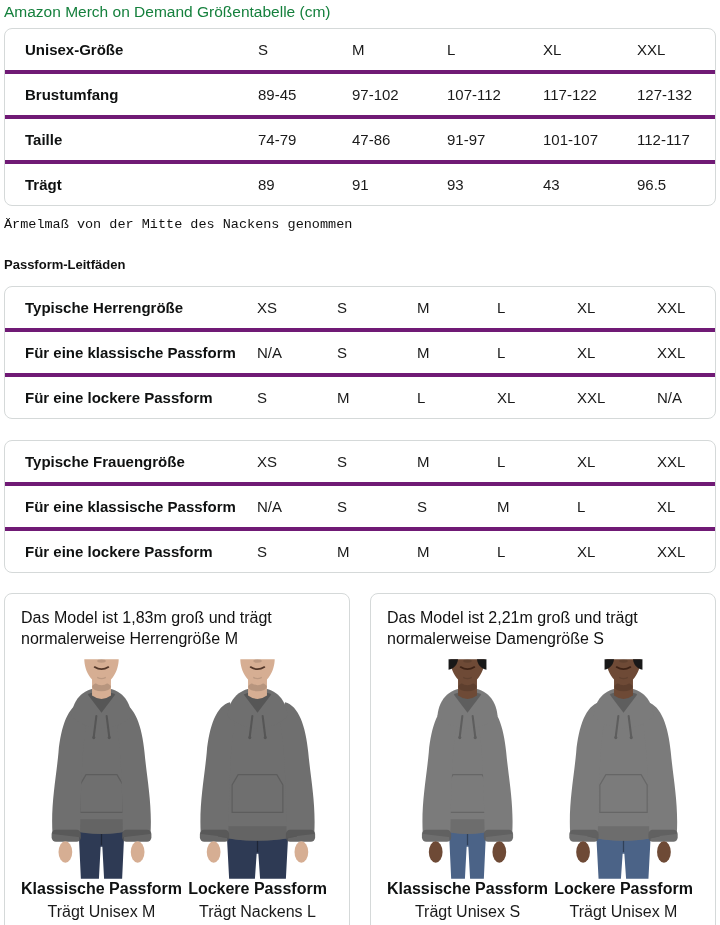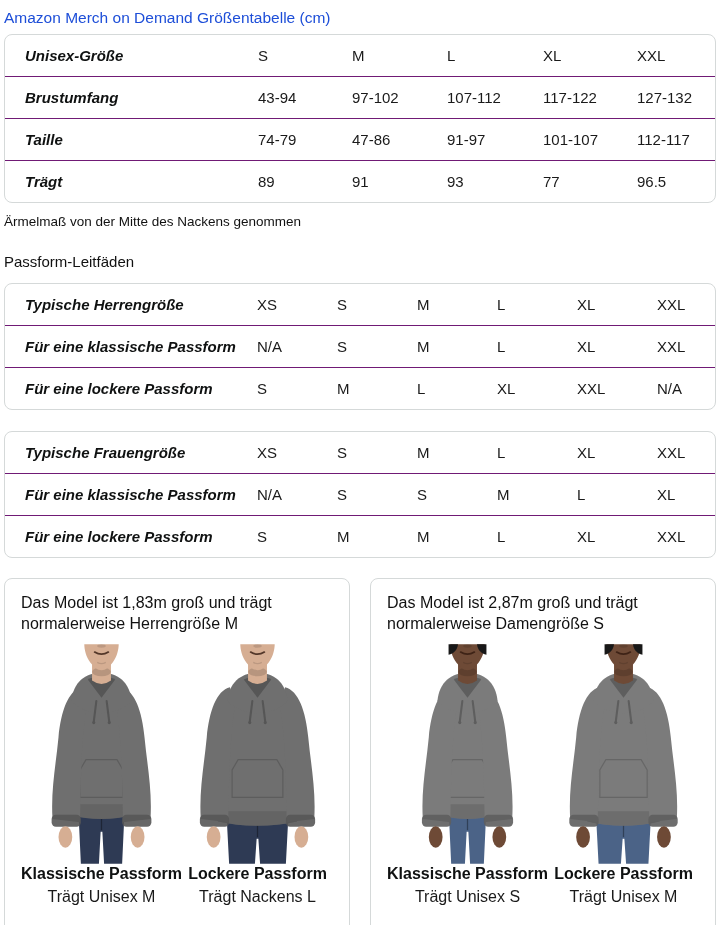--- a/index.html
+++ b/index.html
@@ -3,35 +3,35 @@
 <meta charset="utf-8">
 <style>
   html,body{margin:0;padding:0;}
   body{
     width:720px;height:925px;background:#ffffff;color:#0f1111;
     font-family:"Liberation Sans","DejaVu Sans",sans-serif;
     -webkit-font-smoothing:antialiased;overflow:hidden;
   }
   .page{box-sizing:border-box;width:720px;padding:0 4px;}
 
-  .page-title{font-size:15.5px;line-height:19px;font-weight:400;padding-top:8px;color:#1d4ed8;}
+  .page-title{font-size:15.5px;line-height:19px;font-weight:400;padding-top:2px;color:#15803d;}
 
   .tbl{
     margin-top:7px;border:1px solid #d5d9d9;border-radius:8px;
     background:#fff;overflow:hidden;
   }
   .trow{display:grid;align-items:center;height:41px;padding-left:20px;}
-  .trow + .trow{border-top:1px solid #701a75;}
+  .trow + .trow{border-top:4px solid #701a75;}
   .size-tbl .trow{grid-template-columns:233px 94px 95px 96px 94px auto;}
   .fit-tbl .trow{grid-template-columns:232px 80px 80px 80px 80px 80px auto;}
-  .tlabel{font-weight:700;font-size:15px;color:#0f1111;white-space:nowrap;font-style:italic;}
+  .tlabel{font-weight:700;font-size:15px;color:#0f1111;white-space:nowrap;}
   .tval{font-size:15px;color:#1a1a1a;white-space:nowrap;}
 
-  .note{margin-top:10px;font-size:13.5px;line-height:17px;color:#111;}
-  .section-title{margin-top:22px;font-size:15px;line-height:20px;font-weight:400;color:#111;}
+  .note{margin-top:10px;font-size:13.5px;line-height:17px;color:#111;font-family:Liberation Mono, monospace;}
+  .section-title{margin-top:22px;font-size:13px;line-height:20px;font-weight:700;color:#111;}
   .fit-tbl.first{margin-top:11px;}
   .fit-tbl.second{margin-top:21px;}
 
   .cards{display:flex;gap:20px;margin-top:20px;}
   .model-card{
     flex:1;box-sizing:border-box;height:386px;border:1px solid #d5d9d9;border-radius:8px;
     padding:13px 16px 9px 16px;background:#fff;
   }
   .card-title{font-size:16px;line-height:21px;color:#111;}
   .fit-row{display:flex;margin-top:10px;}
@@ -52,40 +52,40 @@
     <div class="trow">
       <div class="tlabel">Unisex-Größe</div>
       <div class="tval">S</div>
       <div class="tval">M</div>
       <div class="tval">L</div>
       <div class="tval">XL</div>
       <div class="tval">XXL</div>
     </div>
     <div class="trow">
       <div class="tlabel">Brustumfang</div>
-      <div class="tval">43-94</div>
+      <div class="tval">89-45</div>
       <div class="tval">97-102</div>
       <div class="tval">107-112</div>
       <div class="tval">117-122</div>
       <div class="tval">127-132</div>
     </div>
     <div class="trow">
       <div class="tlabel">Taille</div>
       <div class="tval">74-79</div>
       <div class="tval">47-86</div>
       <div class="tval">91-97</div>
       <div class="tval">101-107</div>
       <div class="tval">112-117</div>
     </div>
     <div class="trow">
       <div class="tlabel">Trägt</div>
       <div class="tval">89</div>
       <div class="tval">91</div>
       <div class="tval">93</div>
-      <div class="tval">77</div>
+      <div class="tval">43</div>
       <div class="tval">96.5</div>
     </div>
   </div>
 
   <div class="note">Ärmelmaß von der Mitte des Nackens genommen</div>
 
   <div class="section-title">Passform-Leitfäden</div>
 
   <div class="tbl fit-tbl first">
     <div class="trow">
@@ -219,21 +219,21 @@
     <circle cx="84" cy="91" r="1.8" fill="#565656"></circle>
   </svg>
             </div>
           <div class="cap-bold">Lockere Passform</div>
           <div class="cap">Trägt Nackens L</div>
         </div>
       </div>
     </div>
 
     <div class="model-card">
-      <div class="card-title">Das Model ist 2,87m groß und trägt normalerweise Damengröße S</div>
+      <div class="card-title">Das Model ist 2,21m groß und trägt normalerweise Damengröße S</div>
       <div class="fit-row">
         <div class="fit-col">
           <div class="figure">
   <svg width="129" height="220" viewBox="0 0 150 255" xmlns="http://www.w3.org/2000/svg">
     <rect x="0" y="0" width="150" height="255" fill="#ffffff"></rect>
     <path d="M 53,190 L 97,190 L 94,255 L 78,255 L 76,218 L 74,218 L 72,255 L 56,255 Z" fill="#4B6387"></path>
     <path d="M 75,198 L 75,216" stroke="rgba(0,0,0,0.35)" stroke-width="1.5"></path>
     <path d="M 47,60 C 59,46 91,46 103,60 C 107,90 108,140 107,198 Q 75,208 43,198 C 42,140 43,90 47,60 Z" fill="#7B7B7B"></path>
     <path d="M 43,186 L 107,186 L 107,198 Q 75,208 43,198 Z" fill="#5E5E5E" opacity="0.45"></path>
     <path d="M 58,134 L 92,134 L 99,146 L 99,178 L 51,178 L 51,146 Z" fill="none" stroke="#5E5E5E" stroke-width="1.4" opacity="0.7"></path>

